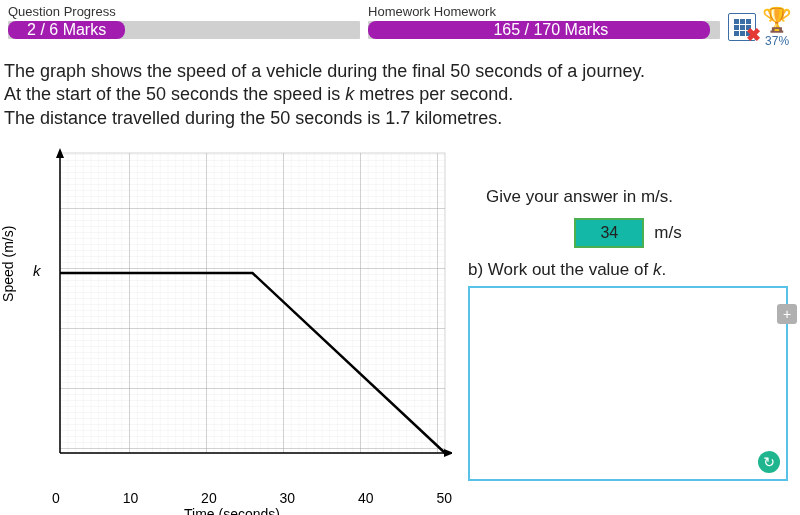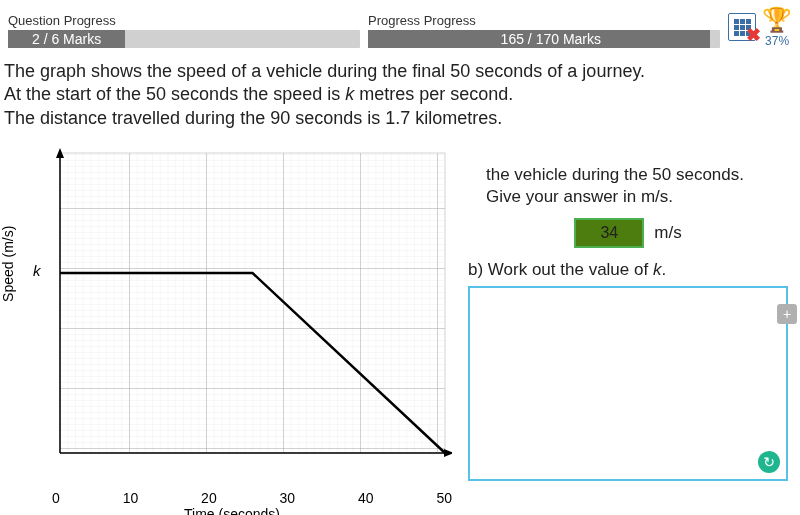--- a/index.html
+++ b/index.html
@@ -1,21 +1,21 @@
 <!DOCTYPE html>
 <html><head>
 <meta charset="utf-8">
 <style>
 * { box-sizing: border-box; margin: 0; padding: 0; }
 body { font-family: Arial, sans-serif; width: 800px; height: 515px; background: #fff; position: relative; overflow: hidden; }
-.topbar { display: flex; align-items: flex-end; padding: 4px 8px; gap: 8px; }
+.topbar { display: flex; align-items: flex-start; padding: 4px 8px; gap: 8px; }
 .progress-block { flex: 1; }
 .progress-label { font-size: 13px; color: #333; margin-bottom: 2px; }
 .progress-bar { height: 18px; background: #d0d0d0; position: relative; border-radius: 1px; }
-.progress-fill { height: 100%; background: #737373; display: flex; align-items: center; justify-content: center; color: #fff; font-size: 14px; }
+.progress-fill { height: 100%; background: #a21caf; display: flex; align-items: center; justify-content: center; color: #fff; font-size: 16px; border-radius: 8px; }
 .q-fill { width: 33.3%; }
 .hw-fill { width: 97%; padding-left: 24px; }
 .icons { display: flex; align-items: center; gap: 6px; padding-top: 2px; }
 .calc-icon { width: 28px; height: 28px; position: relative; display:flex; flex-direction:column; align-items:center; justify-content:center; gap:1px; border:1px solid #3a6ea5; border-radius:2px; padding:2px; background:#fff;}
 .calc-icon .row { display:flex; gap:1px; }
 .calc-icon .cell { width:5px; height:5px; background:#3a6ea5; }
 .x-icon { position: absolute; right: -6px; bottom: -6px; color: #e53935; font-weight: bold; font-size: 18px; }
 .trophy-block { display:flex; flex-direction:column; align-items:center; }
 .trophy-icon { font-size: 24px; color:#3a6ea5; }
 .trophy-pct { font-size: 12px; color:#3a6ea5; }
@@ -23,38 +23,38 @@
 .main { display: flex; padding: 4px 12px 0 4px; gap: 8px; }
 .graph-area { width: 460px; height: 380px; position: relative; }
 .ylabel { position: absolute; left: 4px; top: 50%; transform: rotate(-90deg) translateX(50%); transform-origin: left center; font-size: 14px; white-space: nowrap; }
 .klabel { position: absolute; left: 29px; top: 120px; font-size: 15px; font-style: italic; }
 .xlabels { position: absolute; bottom: 16px; left: 48px; right: 8px; display: flex; justify-content: space-between; font-size: 14px; }
 .xaxis-title { position: absolute; bottom: 0px; left: 50%; transform: translateX(-50%); font-size: 14px; }
 svg.grid { position: absolute; left: 48px; top: 6px; }
 .right-col { flex: 1; font-size: 17px; color: #222; }
 .part-a .txt { margin-bottom: 10px; line-height:1.3; }
 .answer-a { display:flex; align-items:center; justify-content:center; gap:10px; margin-bottom:12px; }
-.answer-box-a { width: 70px; height: 30px; border: 2px solid #4caf50; background: #4d7c0f; display:flex; align-items:center; justify-content:center; font-size:16px; }
+.answer-box-a { width: 70px; height: 30px; border: 2px solid #4caf50; background: #14b8a6; display:flex; align-items:center; justify-content:center; font-size:16px; }
 .part-b .txt { margin-bottom: 6px; margin-top: 12px; }
 .answer-box-b { width: 320px; height: 195px; border: 2px solid #58c1e8; position: relative; background:#fff; }
 .plus-btn { position:absolute; right:-11px; top:16px; width:20px; height:20px; background:#b0b0b0; color:#fff; border-radius:3px; display:flex; align-items:center; justify-content:center; font-size:14px; cursor:pointer; }
 .refresh-btn { position:absolute; right:6px; bottom:6px; width:22px; height:22px; background:#1fb58f; border-radius:50%; color:#fff; display:flex; align-items:center; justify-content:center; font-size:14px; cursor:pointer; }
 </style>
 </head>
 <body>
 
 <div class="topbar">
   <div class="progress-block">
     <div class="progress-label">Question Progress</div>
     <div class="progress-bar">
       <div class="progress-fill q-fill">2 / 6 Marks</div>
     </div>
   </div>
   <div class="progress-block">
-    <div class="progress-label">Progress Progress</div>
+    <div class="progress-label">Homework Homework</div>
     <div class="progress-bar">
       <div class="progress-fill hw-fill">165 / 170 Marks</div>
     </div>
   </div>
   <div class="icons">
     <div class="calc-icon" style="position:relative;">
       <div class="row">
           <div class="cell"></div>
           <div class="cell"></div>
           <div class="cell"></div>
@@ -76,21 +76,21 @@
       <span class="trophy-pct">37%</span>
     </div>
   </div>
 </div>
 
 <div class="question-text">
   <div>The graph shows the speed of a vehicle during the final 50 seconds of a journey.</div>
   <div>
     <span>At the start of the 50 seconds the speed is </span><i>k</i><span> metres per second.</span>
   </div>
-  <div>The distance travelled during the 90 seconds is 1.7 kilometres.</div>
+  <div>The distance travelled during the 50 seconds is 1.7 kilometres.</div>
 </div>
 
 <div class="main">
   <div class="graph-area">
     <div class="ylabel">Speed (m/s)</div>
     <div class="klabel">k</div>
     <svg class="grid" width="400" height="320">
       <g stroke="#ccc" stroke-width="0.5">
         
         
@@ -129,21 +129,21 @@
       <span>40</span>
       <span>50</span>
     </div>
     <div class="xaxis-title">Time (seconds)</div>
   </div>
 
   <div class="right-col">
     <div class="part-a">
       <div class="txt">
         <br>
-        <span style="padding-left:18px;">the vehicle during the 50 seconds.</span><br>
+        <br>
         <span style="padding-left:18px;">Give your answer in m/s.</span>
       </div>
       <div class="answer-a">
         <div class="answer-box-a">34</div>
         <span>m/s</span>
       </div>
     </div>
     <div class="part-b">
       <div class="txt">
         <span>b) Work out the value of </span><i>k</i><span>.</span>

